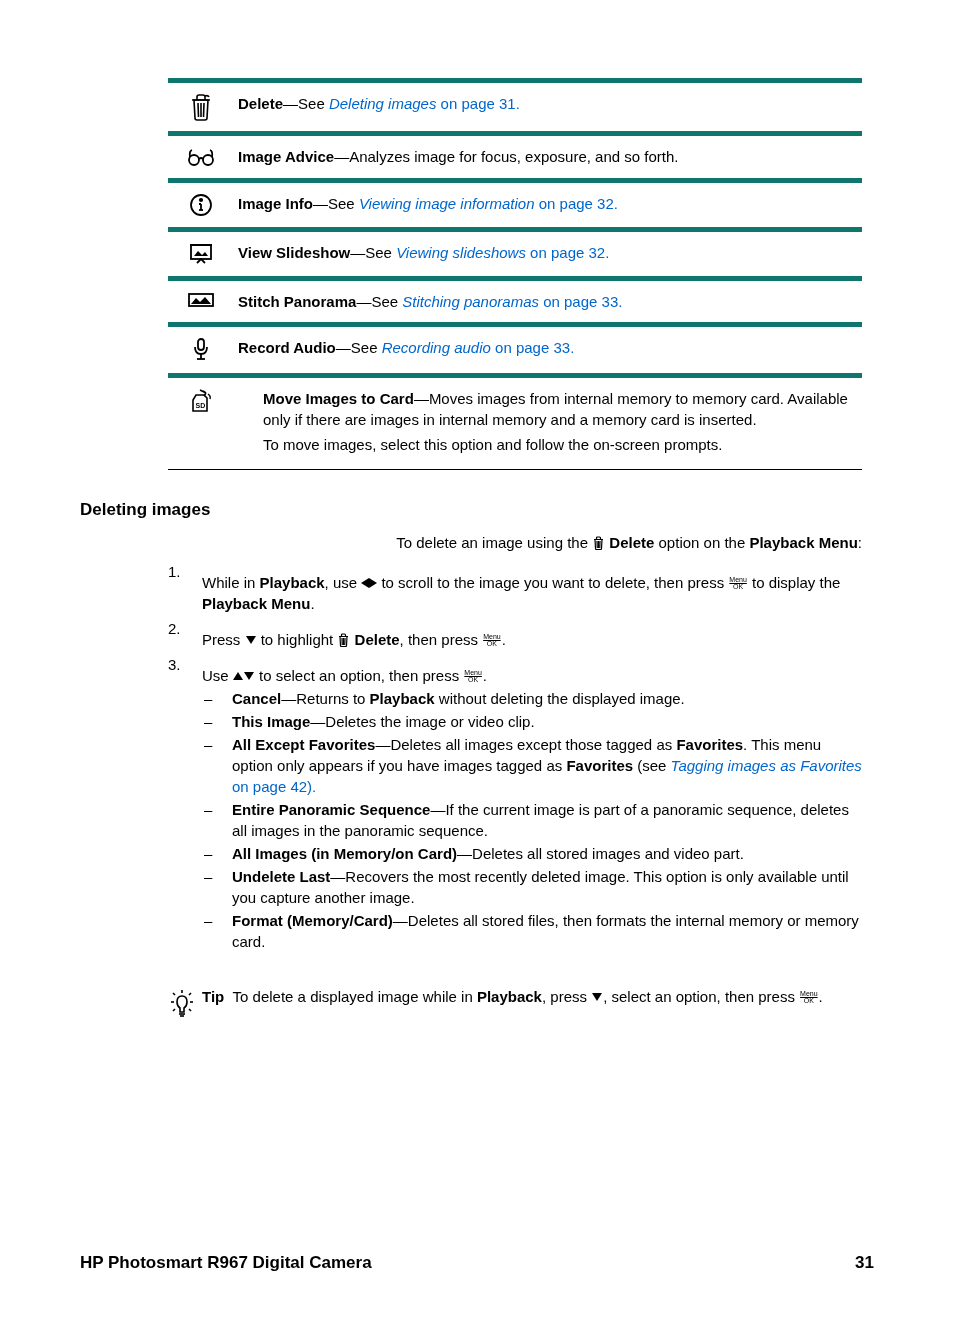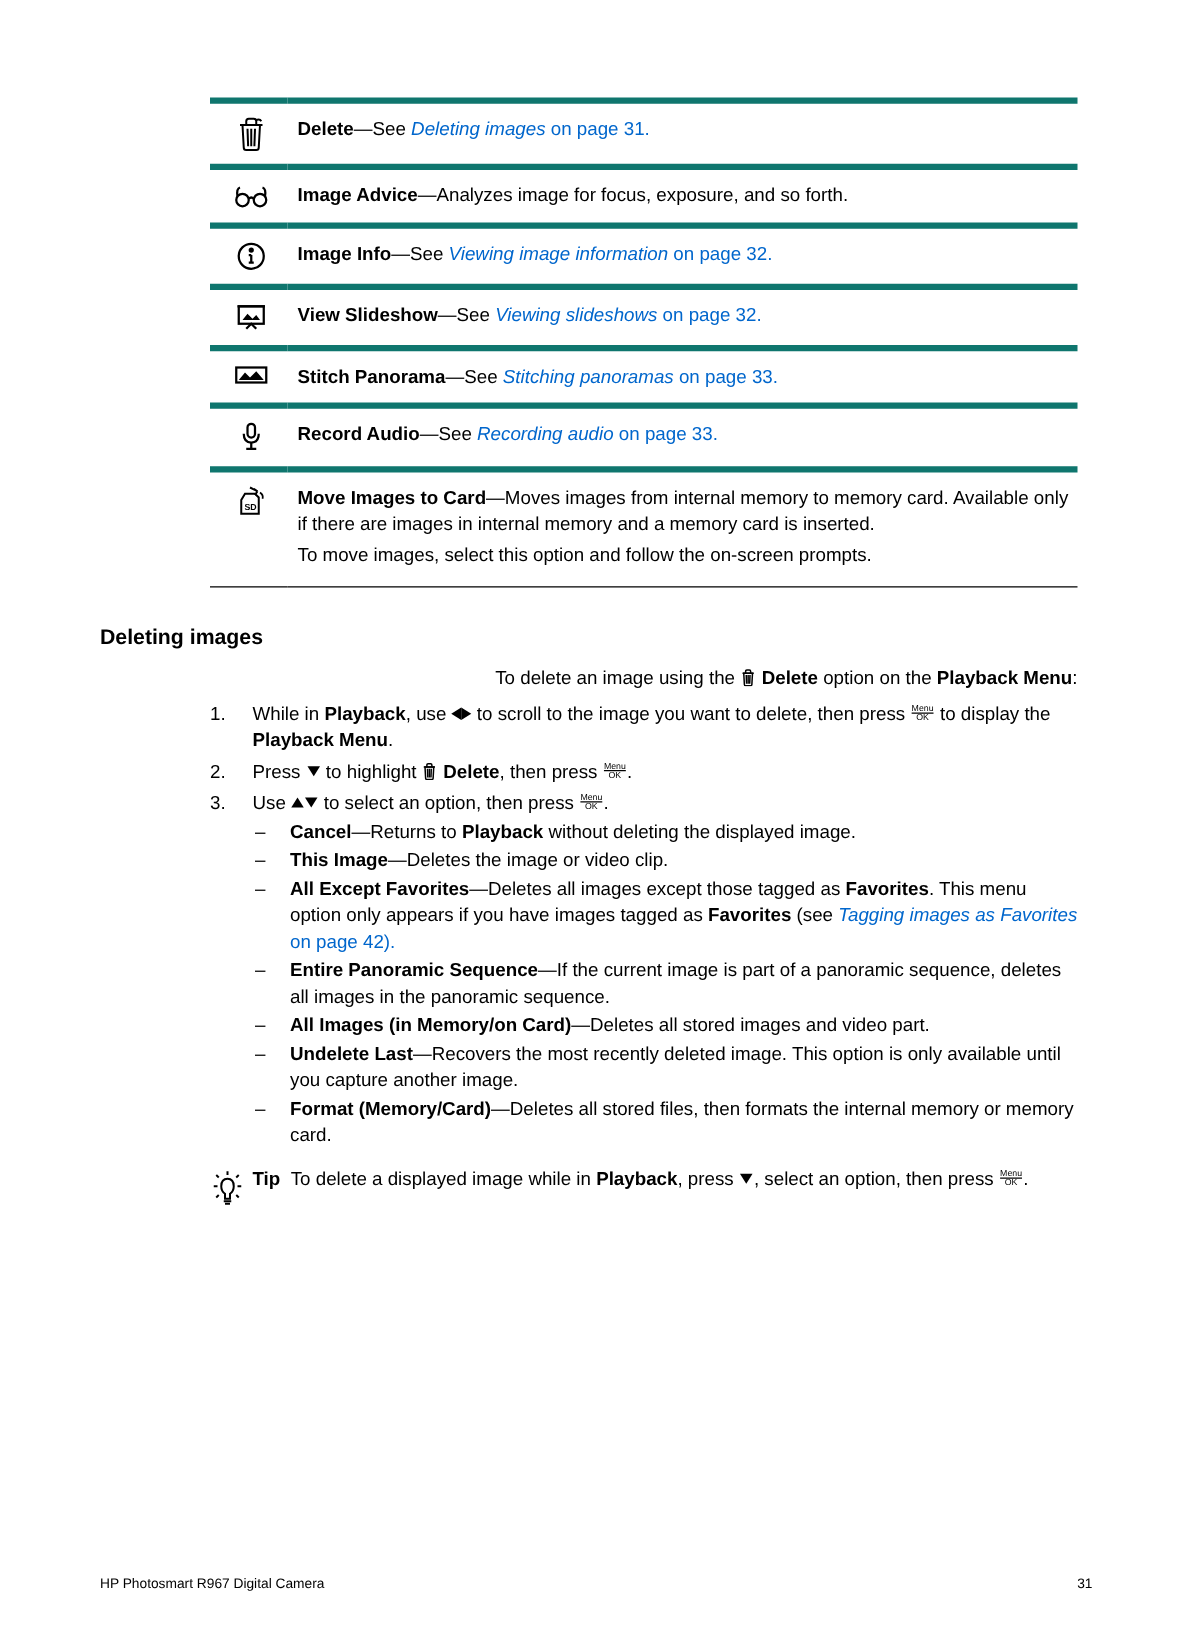--- a/index.html
+++ b/index.html
@@ -29,21 +29,21 @@
     .icon-cell {
       width: 62px;
       vertical-align: top;
       padding: 10px 0 10px 4px;
       text-align: center;
     }
     .desc-cell {
       padding: 10px 0 10px 8px;
       vertical-align: top;
     }
-    .desc-cell p { margin-bottom: 4px; }
+    .desc-cell p { margin-bottom: 4px; margin-left: 25px; }
     .bold { font-weight: bold; }
     .link { color: #0066cc; font-style: italic; cursor: pointer; }
     .link-nonitalic { color: #0066cc; cursor: pointer; }
     .heading {
       font-weight: bold;
       font-size: 17px;
       margin-top: 28px;
       margin-bottom: 10px;
     }
     .body-text {
@@ -56,38 +56,38 @@
       margin-left: 0;
     }
     .ol-item {
       display: flex;
       margin-bottom: 4px;
     }
     .ol-num {
       width: 34px;
       flex-shrink: 0;
     }
-    .ol-body { flex: 1; }
+    .ol-body { flex: 1; margin-top: 11px; }
     .ul-inner {
       list-style: none;
       margin-top: 2px;
     }
     .ul-item {
       display: flex;
       margin-bottom: 2px;
     }
     .ul-dash {
       width: 30px;
       flex-shrink: 0;
       padding-left: 2px;
     }
     .ul-body { flex: 1; }
     .tip-row {
       display: flex;
-      margin-top: 12px;
+      margin-top: 32px;
       margin-left: 88px;
       margin-right: 12px;
     }
     .tip-icon {
       width: 34px;
       flex-shrink: 0;
       padding-top: 2px;
     }
     .tip-body { flex: 1; }
     .inline-icon {
@@ -149,22 +149,22 @@
       position: relative;
       top: -1px;
     }
     .footer {
       position: absolute;
       bottom: 46px;
       left: 80px;
       right: 80px;
       display: flex;
       justify-content: space-between;
-      font-size: 11px;
-      font-weight: normal;
+      font-size: 17px;
+      font-weight: bold;
     }
     svg.row-icon { display: block; margin: 0 auto; }
   </style>
 </head>
 <body>
 
 <table class="table">
   <tbody>
     <tr class="table-row">
       <td class="icon-cell">

